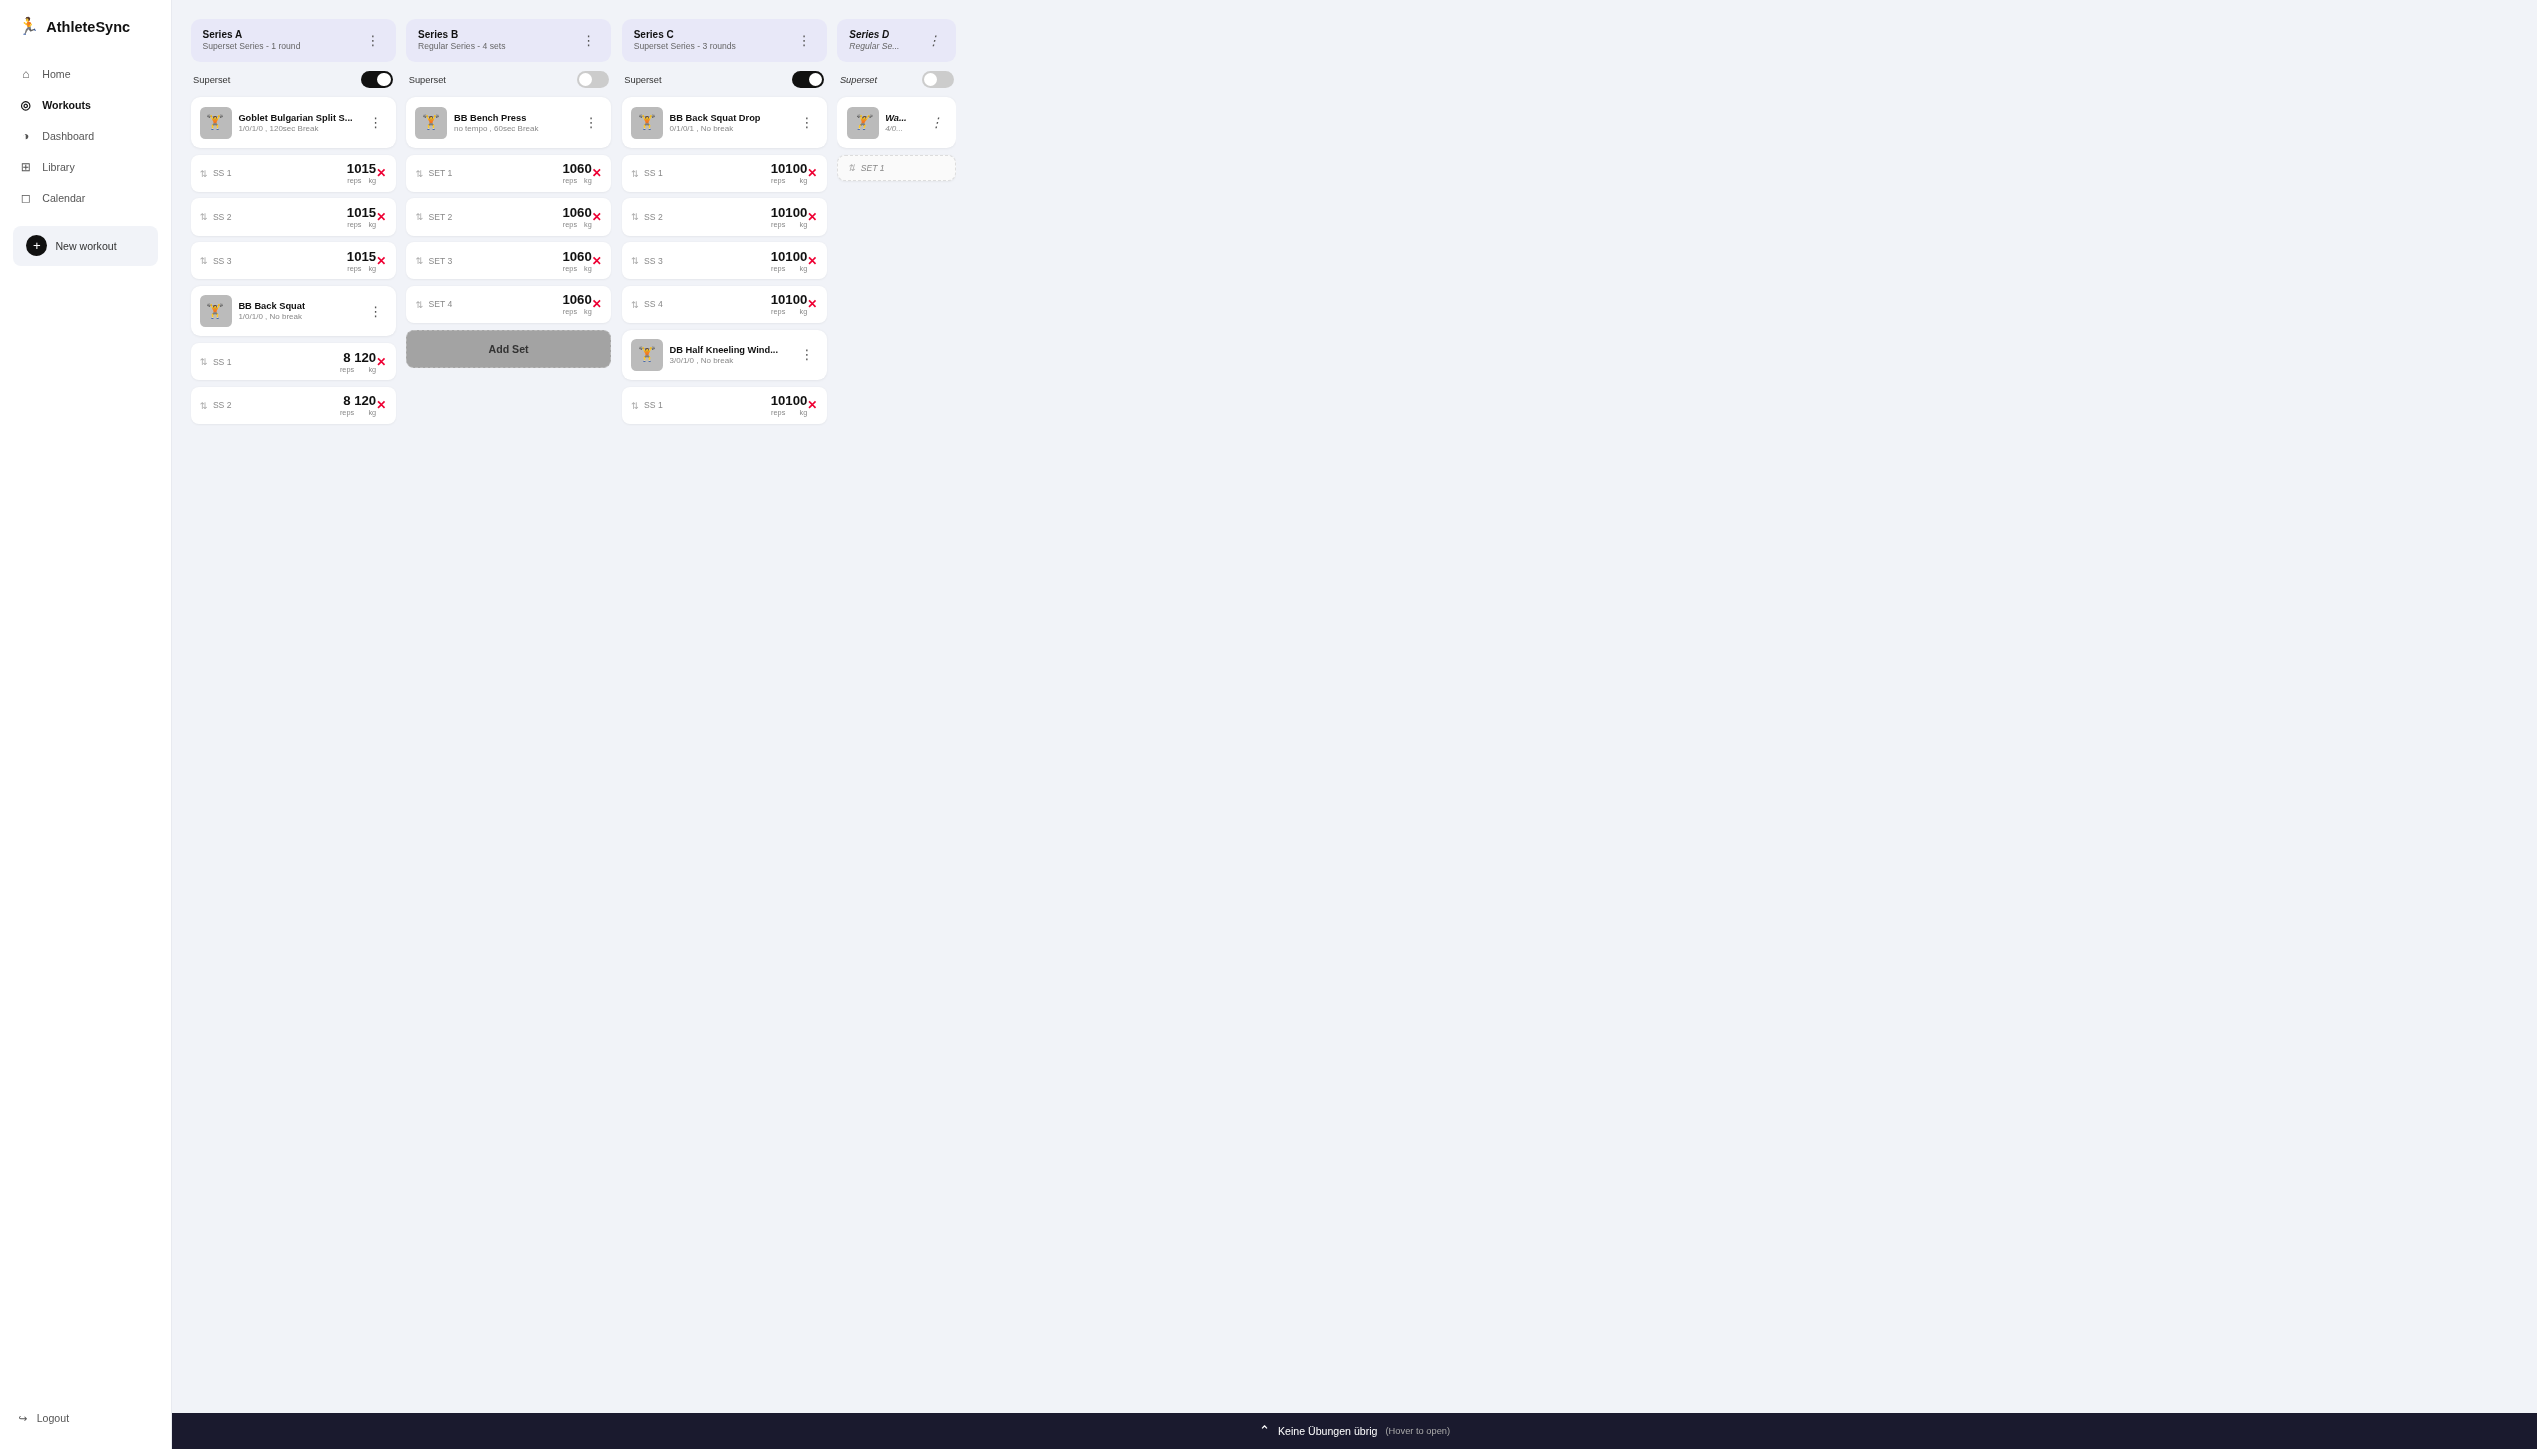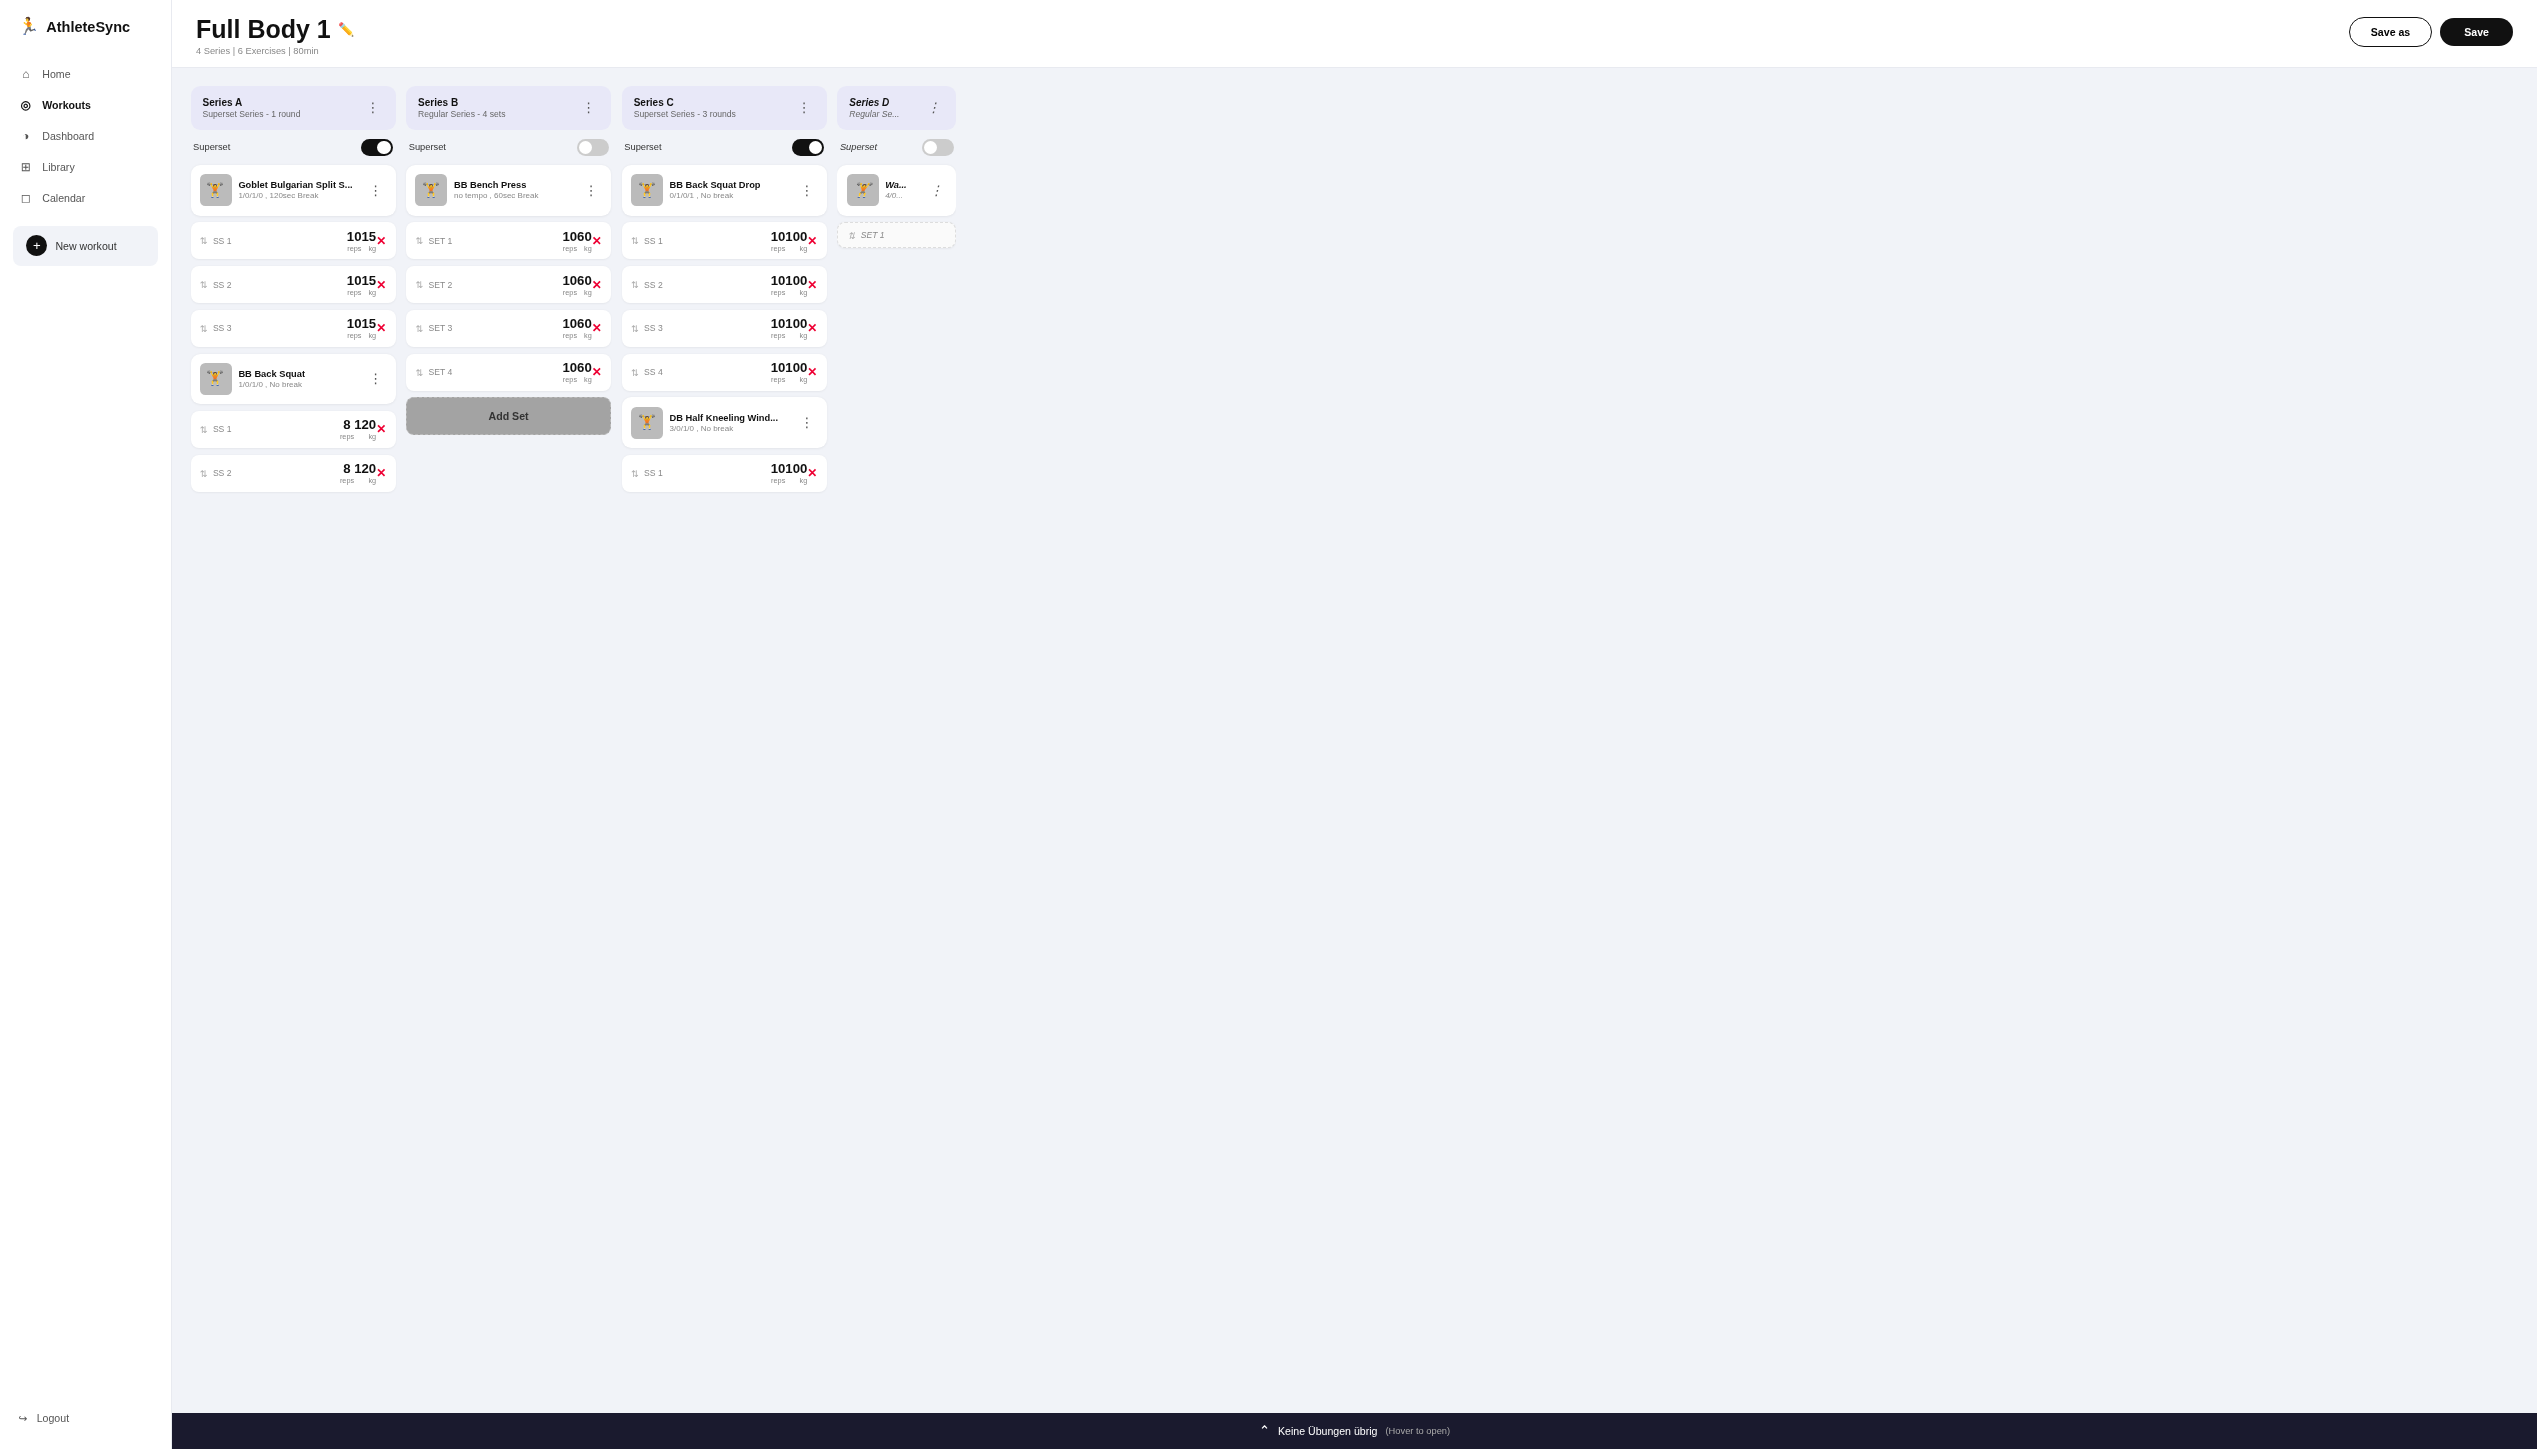--- a/index.html
+++ b/index.html
@@ -354,33 +354,20 @@
     <span>New workout</span>
   </div>
 
   <div class="logout">
     <span>↪</span>
     <span>Logout</span>
   </div>
 </div>
 
 <div class="main">
-  <div class="header">
-    <div class="header-left">
-      <div class="header-title-row">
-        <span class="workout-title">Full Body 1</span>
-        <span class="edit-icon">✏️</span>
-      </div>
-      <div class="header-meta">4 Series | 6 Exercises | 80min</div>
-    </div>
-    <div class="header-actions">
-      <button class="btn-save-as">Save as</button>
-      <button class="btn-save">Save</button>
-    </div>
-  </div>
 
   <div class="content">
     <div class="series-row" id="series-row">
         <div class="series-col">
     <div class="series-header">
       <div class="series-header-info">
         <div class="series-name">Series A</div>
         <div class="series-sub">Superset Series - 1 round</div>
       </div>
       <span class="three-dots">⋮</span>

